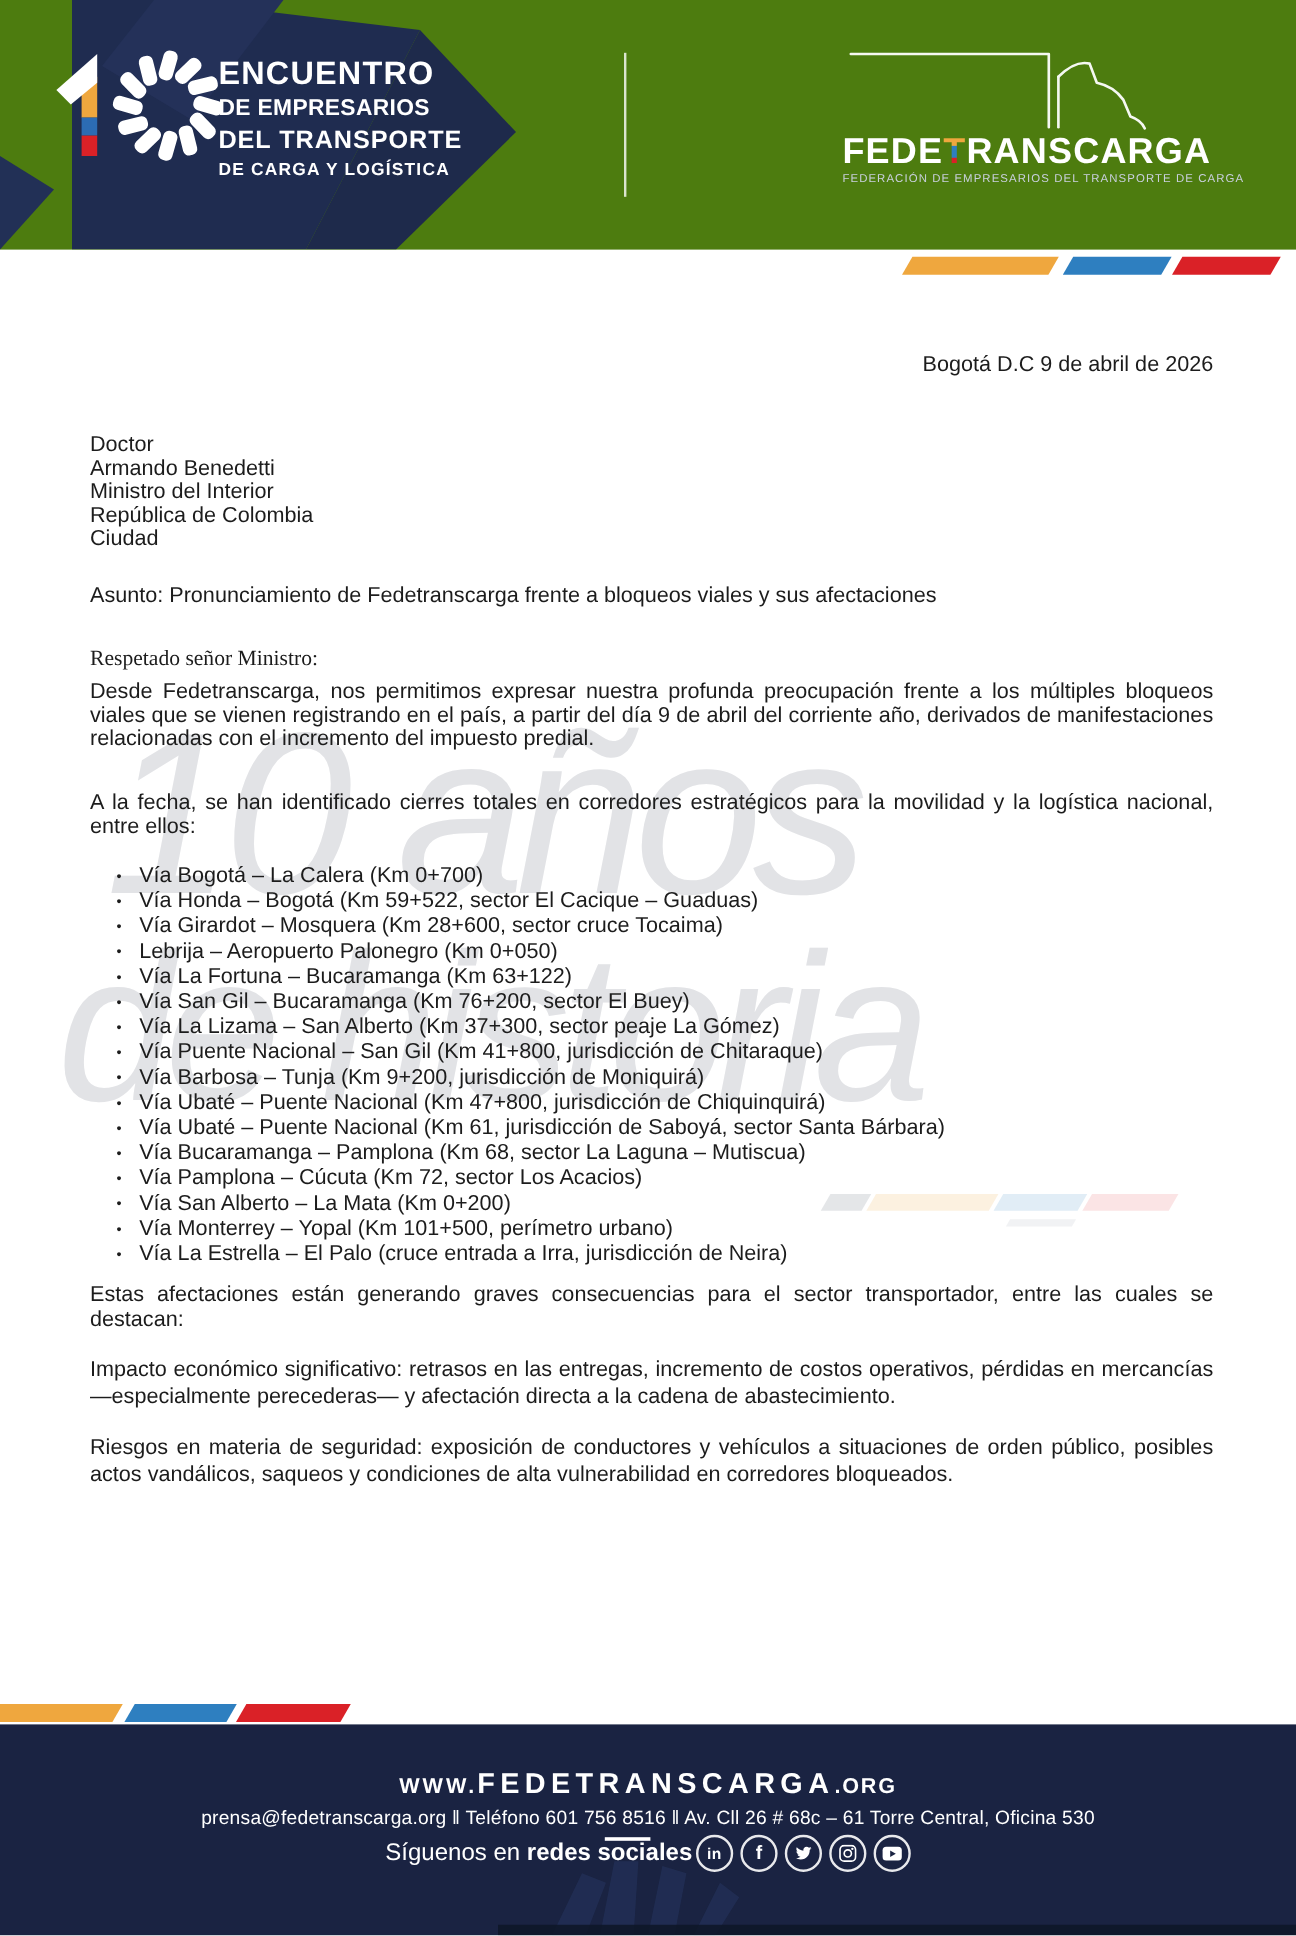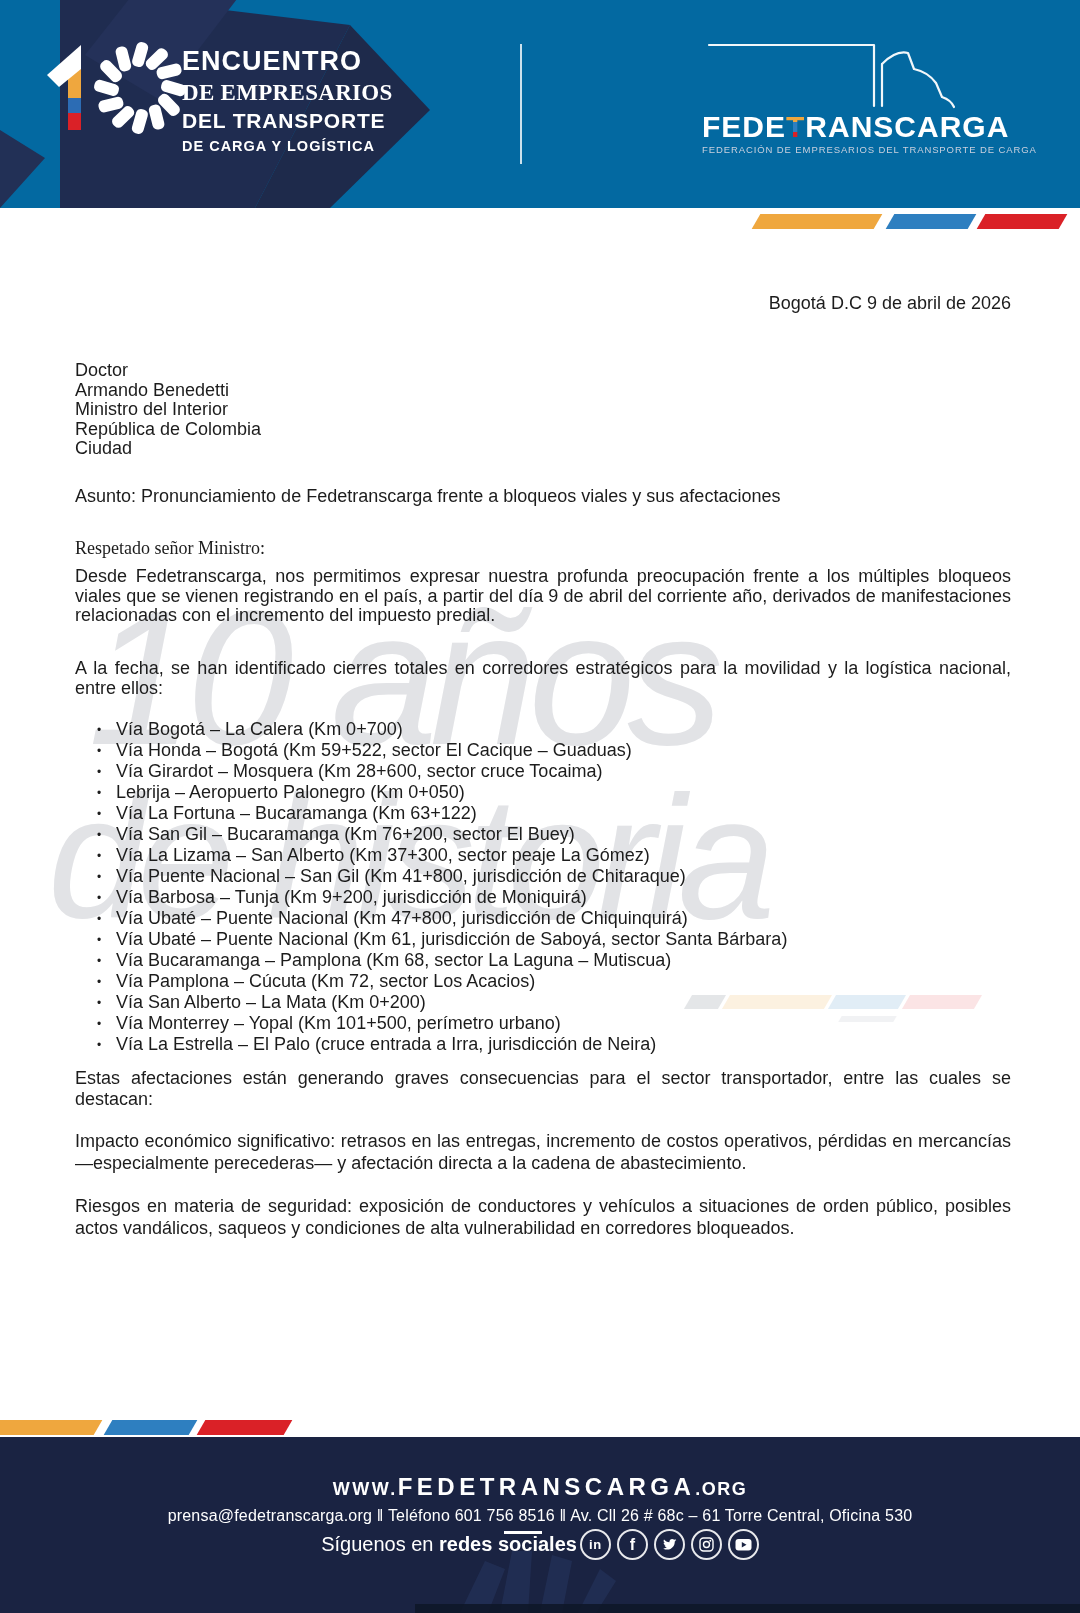--- a/index.html
+++ b/index.html
@@ -4,27 +4,27 @@
 <title>Fedetranscarga Letter</title>
 <style>
   * { margin:0; padding:0; box-sizing:border-box; }
   html,body { background:#e9e9e9; }
   .page {
     position:relative; width:1080px; height:1613px; margin:0 auto;
     background:#ffffff; overflow:hidden;
     font-family:"Liberation Sans", sans-serif; color:#1c1c1c;
   }
   
-  .masthead { position:absolute; left:0; top:0; width:1080px; height:208px; background:#0369a1; overflow:hidden; z-index:3;padding-left:24px; }
+  .masthead { position:absolute; left:0; top:0; width:1080px; height:208px; background:#4d7c0f; overflow:hidden; z-index:3;padding-left:24px; }
   .mast-decor { position:absolute; left:0; top:0; }
   .one-svg { position:absolute; left:46px; top:42px; }
   .burst-svg { position:absolute; left:90px; top:38px; }
   .event-text { position:absolute; left:182px; top:46px; color:#fff; }
   .et1 { font-size:27px; font-weight:bold; letter-spacing:1px; }
-  .et2 { font-size:23px; font-weight:bold; margin-top:3px; letter-spacing:.3px;font-family:Liberation Serif, serif; }
+  .et2 { font-size:19px; font-weight:bold; margin-top:3px; letter-spacing:.3px; }
   .et3 { font-size:21px; font-weight:bold; margin-top:3px; letter-spacing:.8px; }
   .et4 { font-size:14.5px; font-weight:bold; margin-top:5px; letter-spacing:1px; }
   .logo-divider { position:absolute; left:520px; top:44px; width:2px; height:120px; background:rgba(255,255,255,.8); }
   .brand { position:absolute; left:700px; top:38px; width:300px; height:130px; }
   .truck-svg { position:absolute; left:6px; top:0; }
   .brand-name { position:absolute; left:2px; top:72px; font-size:30px; font-weight:bold; letter-spacing:1px; color:#fff; white-space:nowrap; }
   .t-tri {
     background:linear-gradient(180deg,#EFA73E 0%,#EFA73E 36%,#2E7FC0 36%,#2E7FC0 66%,#DA2127 66%,#DA2127 100%);
     -webkit-background-clip:text; background-clip:text;
     -webkit-text-fill-color:transparent; color:#EFA73E;

